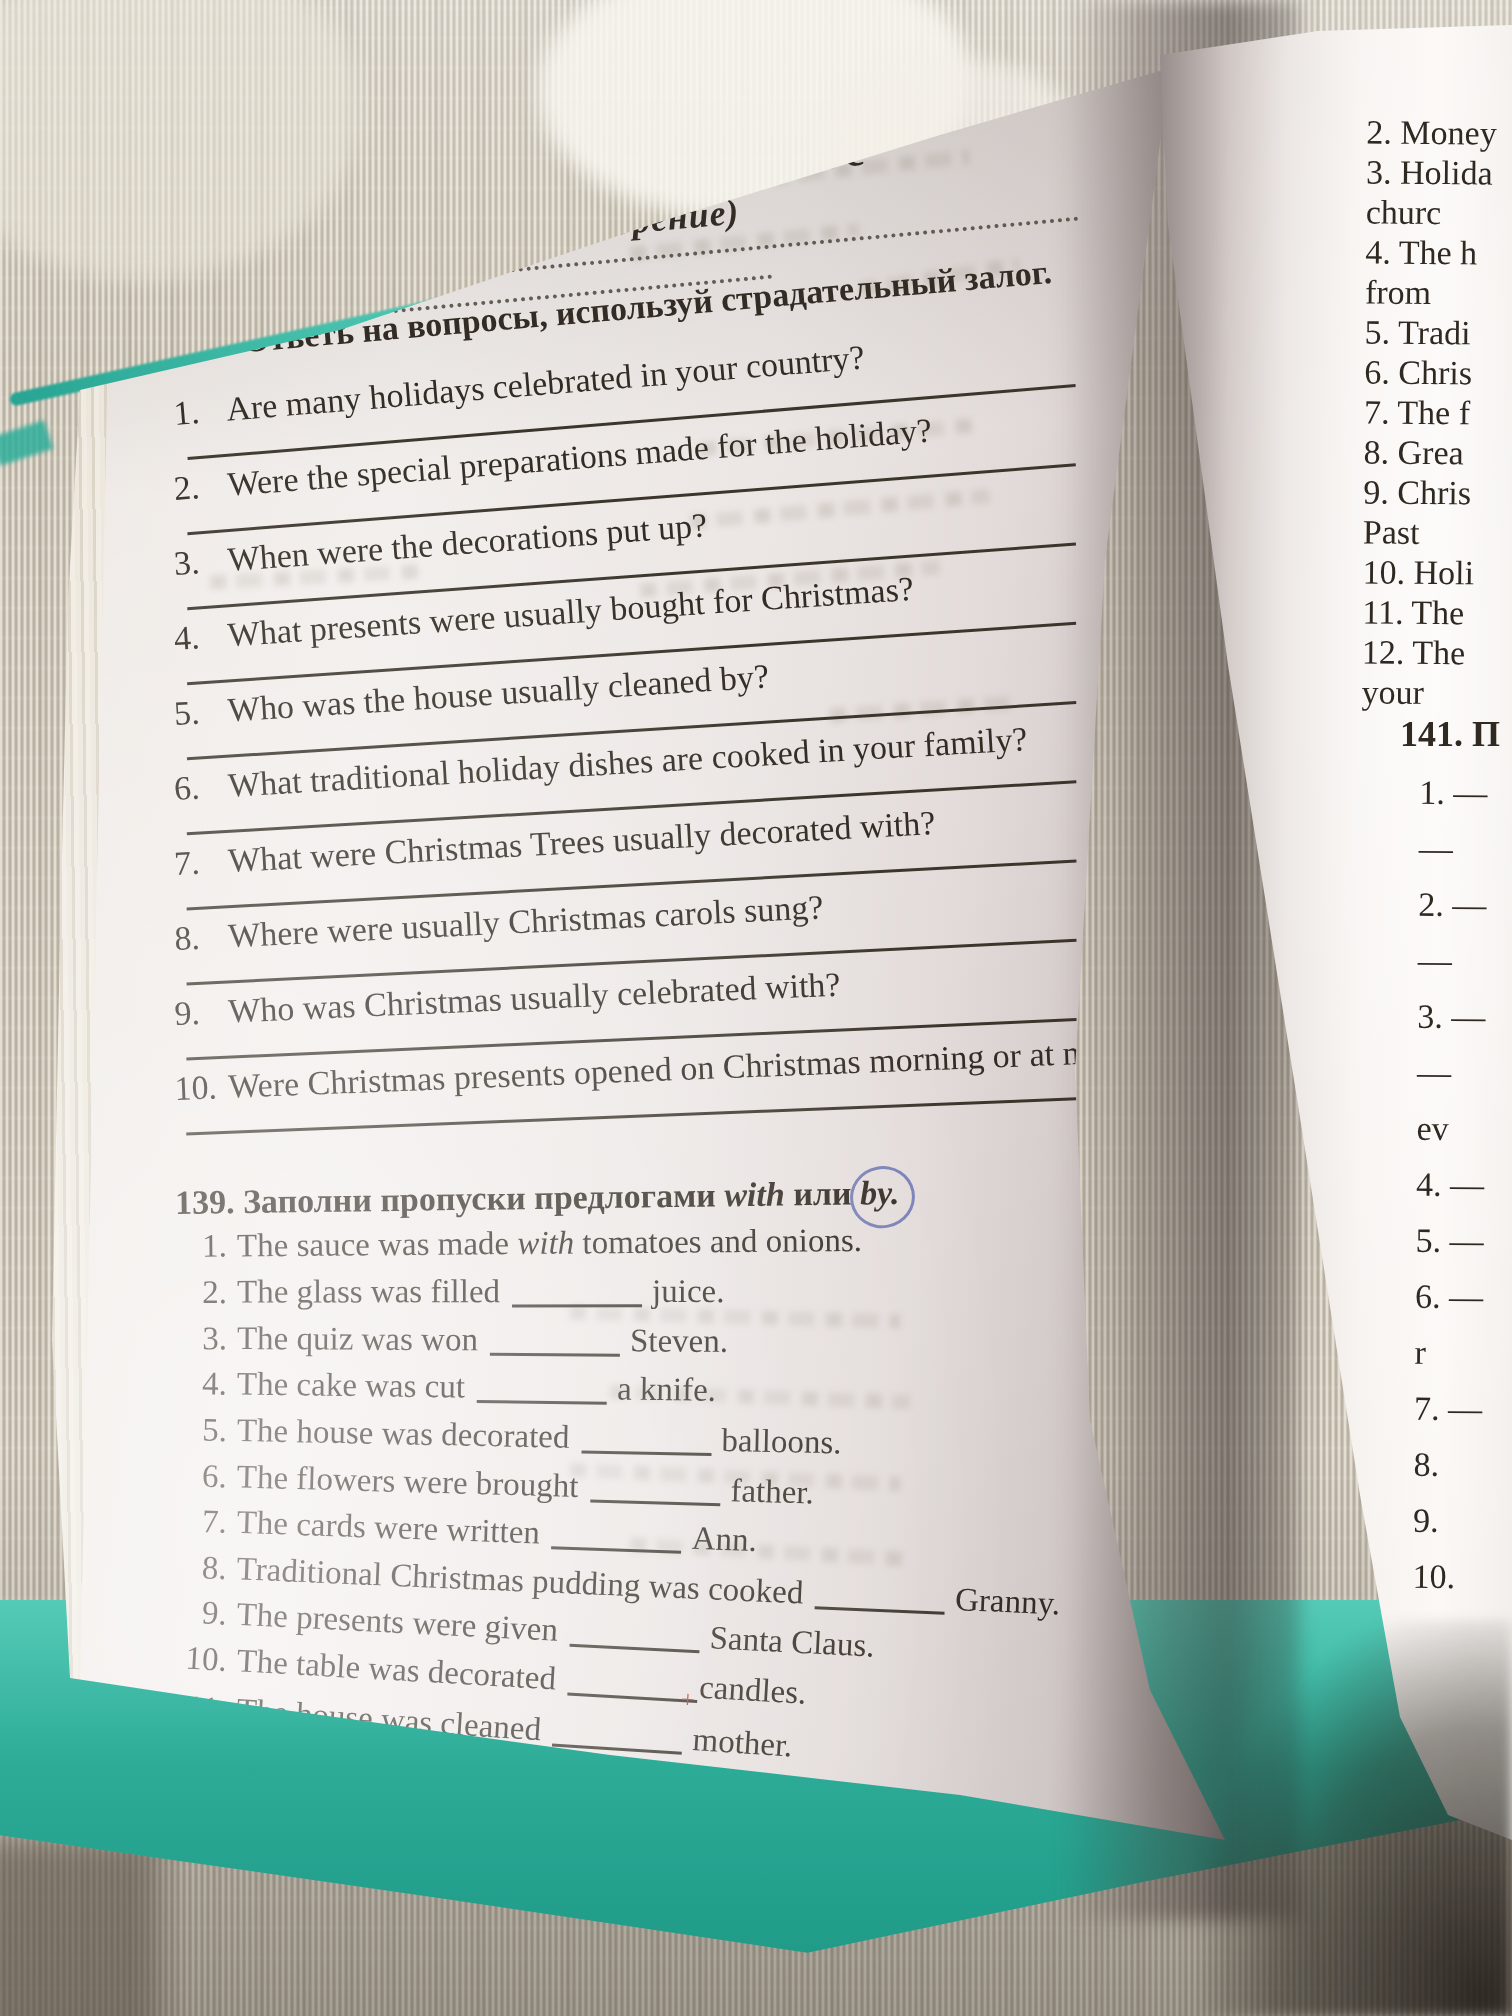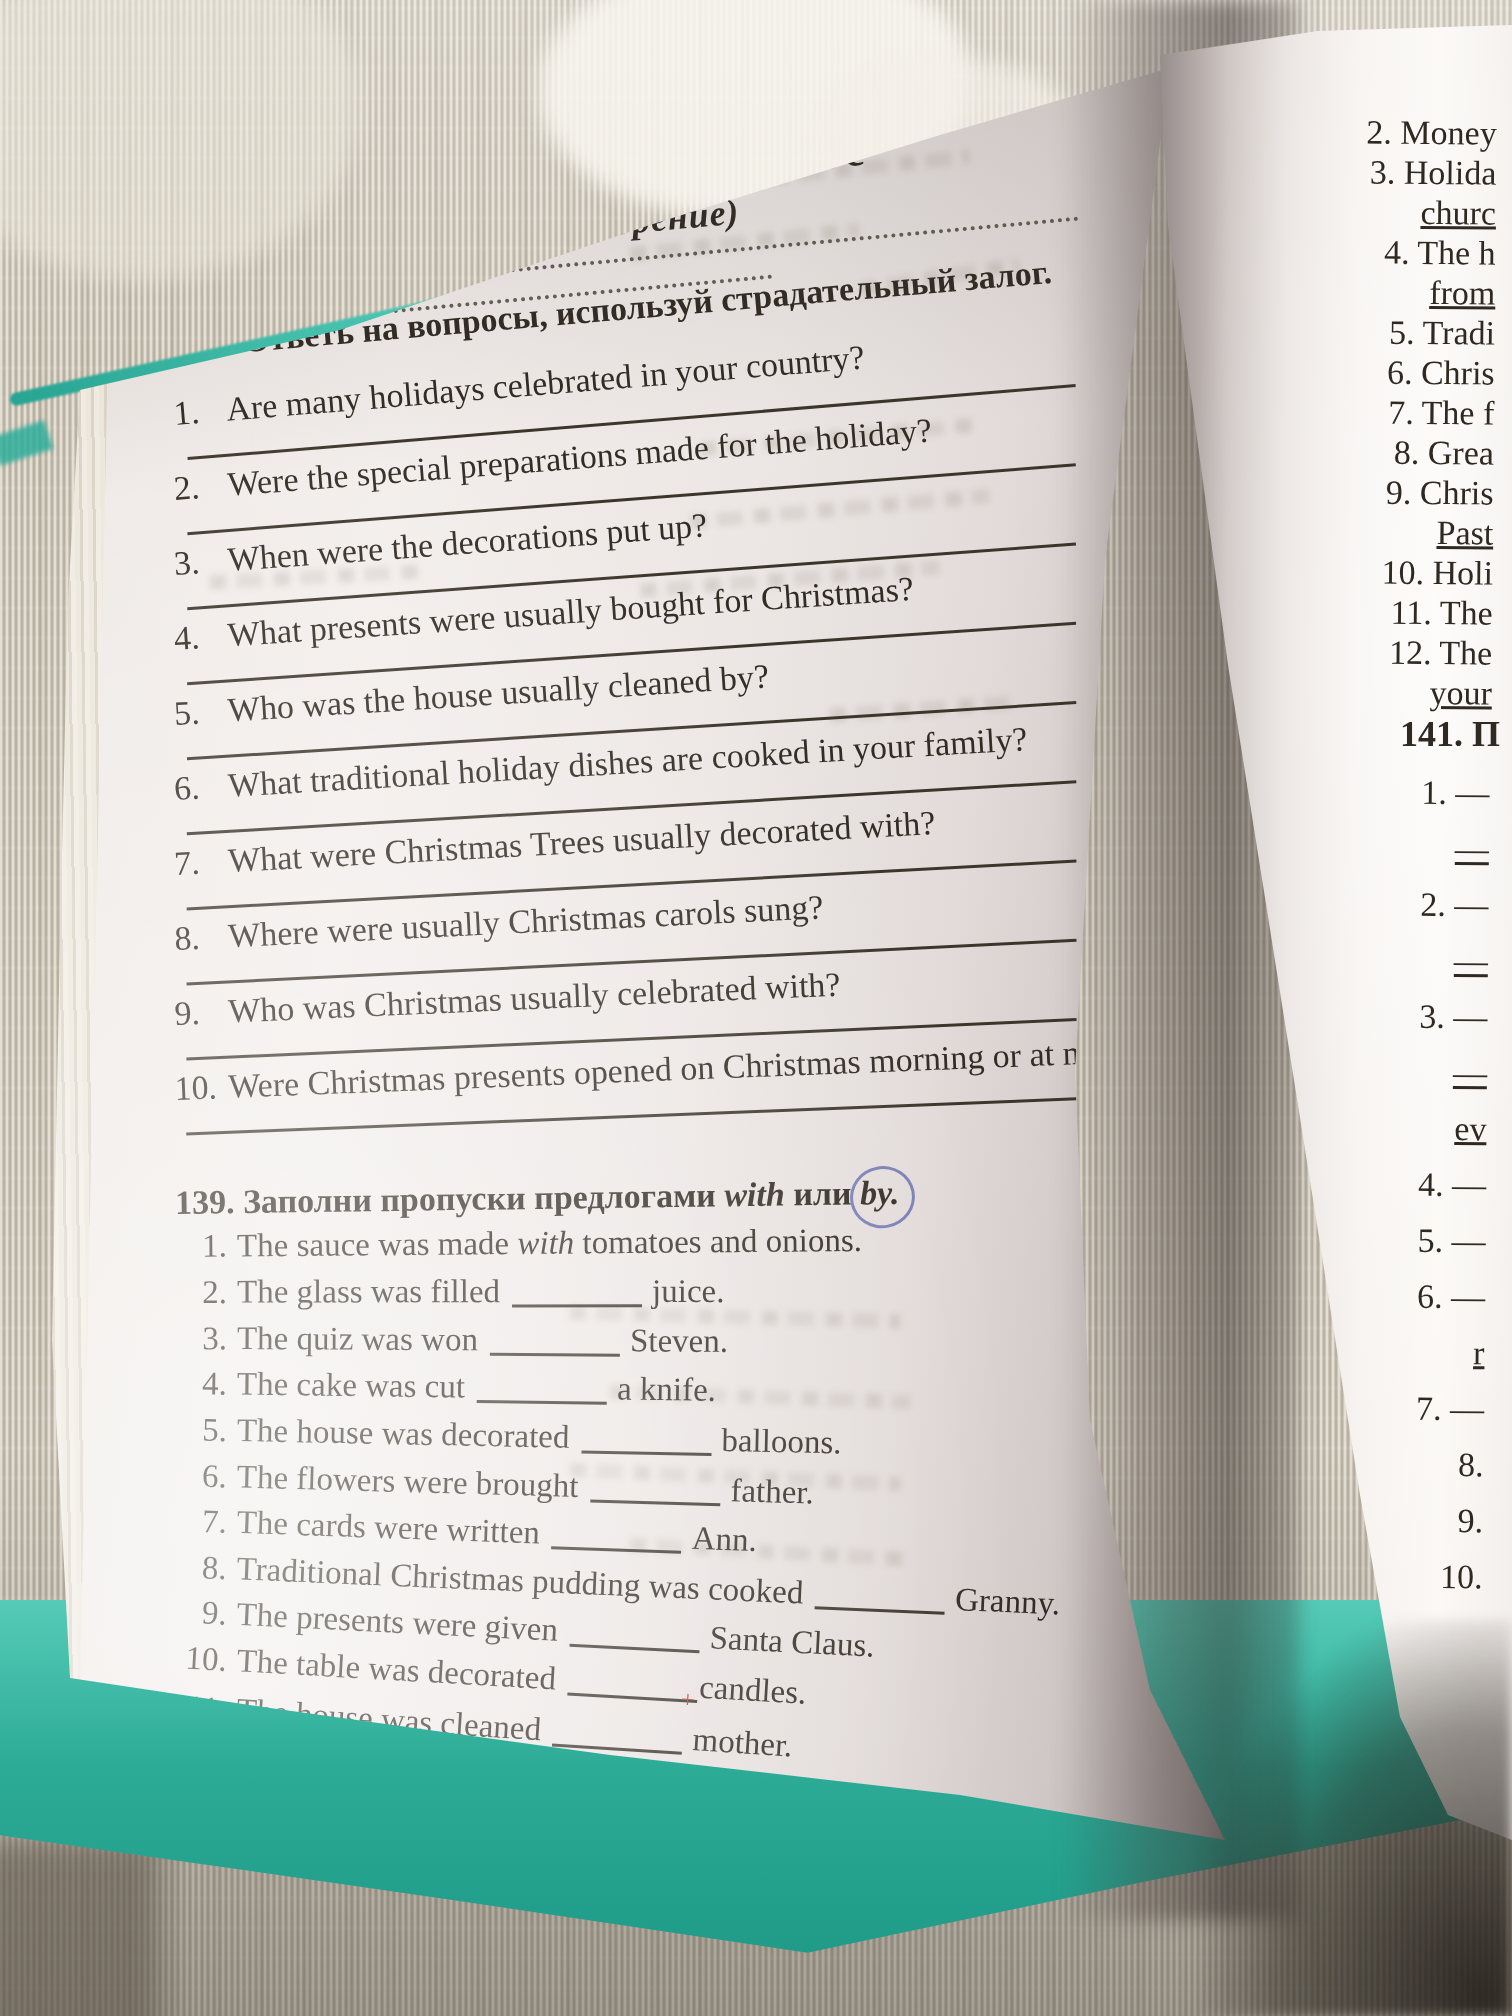--- a/index.html
+++ b/index.html
@@ -92,28 +92,28 @@
     transform:rotate(3deg);}
   
   .gutter{position:absolute;left:1060px;top:0;width:240px;height:1920px;z-index:4;
     filter:blur(9px);
     background:linear-gradient(90deg, rgba(70,58,56,0), rgba(70,58,56,.38) 40%,
       rgba(52,44,42,.5) 70%, rgba(52,44,42,.26) 100%);}
   .page-right{position:absolute;left:1148px;top:25px;width:364px;height:1815px;z-index:5;
     clip-path:polygon(12px 30px,170px 6px,364px 0,364px 1815px,300px 1790px,
       252px 1692px,212px 1470px,150px 1080px,80px 640px,20px 200px);
     background:linear-gradient(90deg,#8d8382 0%,#aaa09e 10%,#cfc7c4 22%,#e9e3e0 38%,
-      #f6f2ef 58%,#fbf8f5 80%,#f3efec 100%);text-align:right;}
+      #f6f2ef 58%,#fbf8f5 80%,#f3efec 100%);}
   .page-right::before{content:"";position:absolute;inset:0;
     background:radial-gradient(ellipse at 75% 35%, rgba(255,255,255,.55), transparent 60%);}
   .rp-top-list{position:absolute;left:216px;top:88px;transform:rotate(0.5deg);}
   .rp-line{font-size:34px;line-height:40px;white-space:nowrap;color:#2f2922;}
   .rp-frag-list{position:absolute;left:268px;top:740px;transform:rotate(0.5deg);}
   .rp-frag-list .rp-line{line-height:56px;}
-  .rp-indent{margin-left:36px;text-decoration:underline;}
+  .rp-indent{}
   .h141{position:absolute;left:252px;top:688px;font-size:36px;font-weight:bold;
     white-space:nowrap;color:#2f2922;}
   .corner-dark{position:absolute;left:1200px;top:1620px;width:312px;height:396px;z-index:6;
     filter:blur(6px);
     background:radial-gradient(ellipse at 90% 95%, rgba(33,28,23,.88),
       rgba(45,40,33,.5) 50%, rgba(45,40,33,0) 75%);}
 </style>
 </head>
 <body>
 

